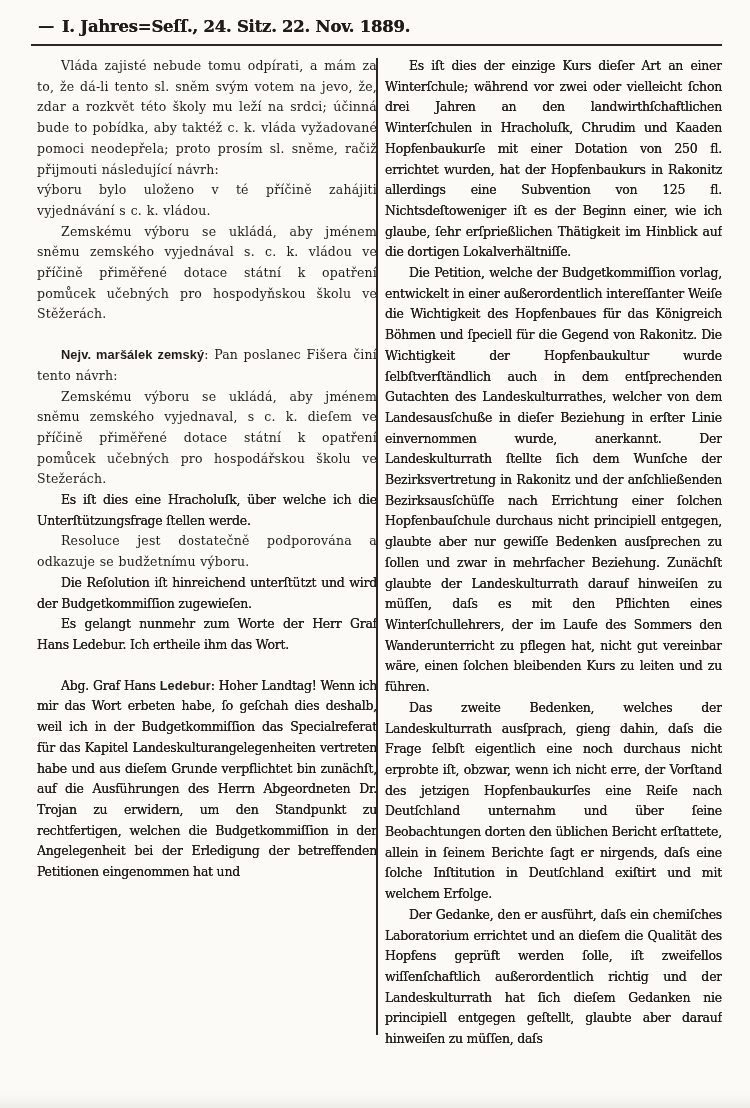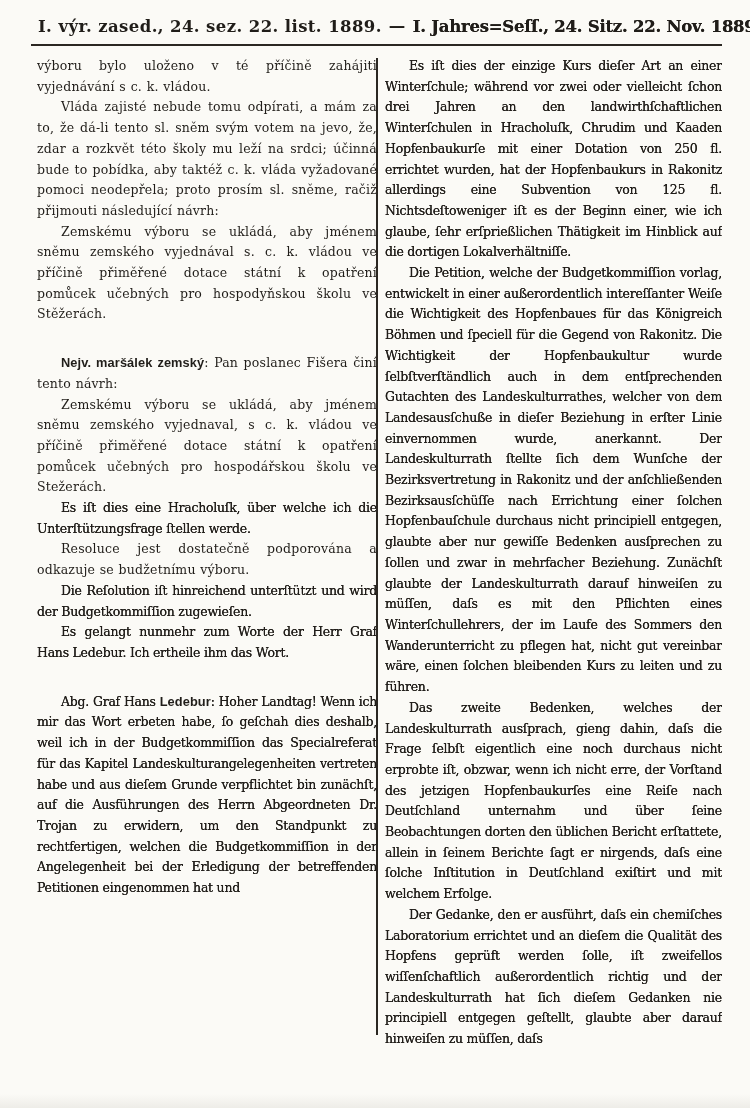--- a/index.html
+++ b/index.html
@@ -31,50 +31,49 @@
   }
   .col{
     position:absolute;top:56px;width:340px;max-height:1046px;overflow:hidden;
     font-size:12.5px;line-height:20.7px;text-align:justify;
     text-justify:inter-word;
   }
   .col-left{left:37px;}
   .col-right{left:385px;width:337px;}
   p{margin:0;text-indent:24px;}
   p.noindent{text-indent:0;}
-  p.gap{margin-top:28px;}
+  p.gap{margin-top:20px;}
   .antiqua{letter-spacing:0.2px;word-spacing:0.5px;}
   .fraktur{letter-spacing:-0.25px;text-shadow:0 0 0.4px currentColor;}
   .bold-lead{
     font-family:"Liberation Sans", sans-serif;font-weight:bold;
     letter-spacing:0.1px;text-shadow:none;font-size:12.8px;
   }
 </style>
 </head>
 <body>
 
 <div class="page">
 
   <div class="header">
     <span class="header-left">
-      <span>I. výr. zased., 24. sez. 22. list. 1889.</span>
       <span>—</span>
       <span class="fraktur">I. Jahres=Seſſ., 24. Sitz. 22. Nov. 1889.</span>
     </span>
 
   </div>
 
   <div class="header-rule"></div>
 
   <div class="col col-left">
+      <p class="antiqua"><span>Vláda zajisté nebude tomu odpírati, a mám za to, že dá-li tento sl. sněm svým votem na jevo, že, zdar a rozkvět této školy mu leží na srdci; účinná bude to pobídka, aby taktéž c. k. vláda vyžadované pomoci neodepřela; proto prosím sl. sněme, račiž přijmouti následující návrh:</span></p>
       <p class="antiqua noindent"><span>výboru bylo uloženo v té příčině zahájiti vyjednávání s c. k. vládou.</span></p>
-      <p class="antiqua"><span>Vláda zajisté nebude tomu odpírati, a mám za to, že dá-li tento sl. sněm svým votem na jevo, že, zdar a rozkvět této školy mu leží na srdci; účinná bude to pobídka, aby taktéž c. k. vláda vyžadované pomoci neodepřela; proto prosím sl. sněme, račiž přijmouti následující návrh:</span></p>
       <p class="antiqua"><span>Zemskému výboru se ukládá, aby jménem sněmu zemského vyjednával s. c. k. vládou ve příčině přiměřené dotace státní k opatření pomůcek učebných pro hospodyňskou školu ve Stěžerách.</span></p>
       <p class="antiqua gap"><span class="bold-lead">Nejv. maršálek zemský</span><span>: Pan poslanec Fišera činí tento návrh:</span></p>
-      <p class="antiqua"><span>Zemskému výboru se ukládá, aby jménem sněmu zemského vyjednaval, s c. k. vládou ve příčině přiměřené dotace státní k opatření pomůcek učebných pro hospodářskou školu ve Stežerách.</span></p>
+      <p class="antiqua"><span>Zemskému výboru se ukládá, aby jménem sněmu zemského vyjednaval, s c. k. dieſem ve příčině přiměřené dotace státní k opatření pomůcek učebných pro hospodářskou školu ve Stežerách.</span></p>
       <p class="fraktur"><span>Es iſt dies eine Hracholuſk, über welche ich die Unterſtützungsfrage ſtellen werde.</span></p>
       <p class="antiqua"><span>Resoluce jest dostatečně podporována a odkazuje se budžetnímu výboru.</span></p>
       <p class="fraktur"><span>Die Reſolution iſt hinreichend unterſtützt und wird der Budgetkommiſſion zugewieſen.</span></p>
       <p class="fraktur"><span>Es gelangt nunmehr zum Worte der Herr Graf Hans Ledebur. Ich ertheile ihm das Wort.</span></p>
       <p class="fraktur gap"><span>Abg. Graf Hans </span><span class="bold-lead">Ledebur</span><span>: Hoher Landtag! Wenn ich mir das Wort erbeten habe, ſo geſchah dies deshalb, weil ich in der Budgetkommiſſion das Specialreferat für das Kapitel Landeskulturangelegenheiten vertreten habe und aus dieſem Grunde verpflichtet bin zunächſt, auf die Ausführungen des Herrn Abgeordneten Dr. Trojan zu erwidern, um den Standpunkt zu rechtfertigen, welchen die Budgetkommiſſion in der Angelegenheit bei der Erledigung der betreffenden Petitionen eingenommen hat und</span></p>
     </div>
 
   <div class="col-divider"></div>
 
   <div class="col col-right">

